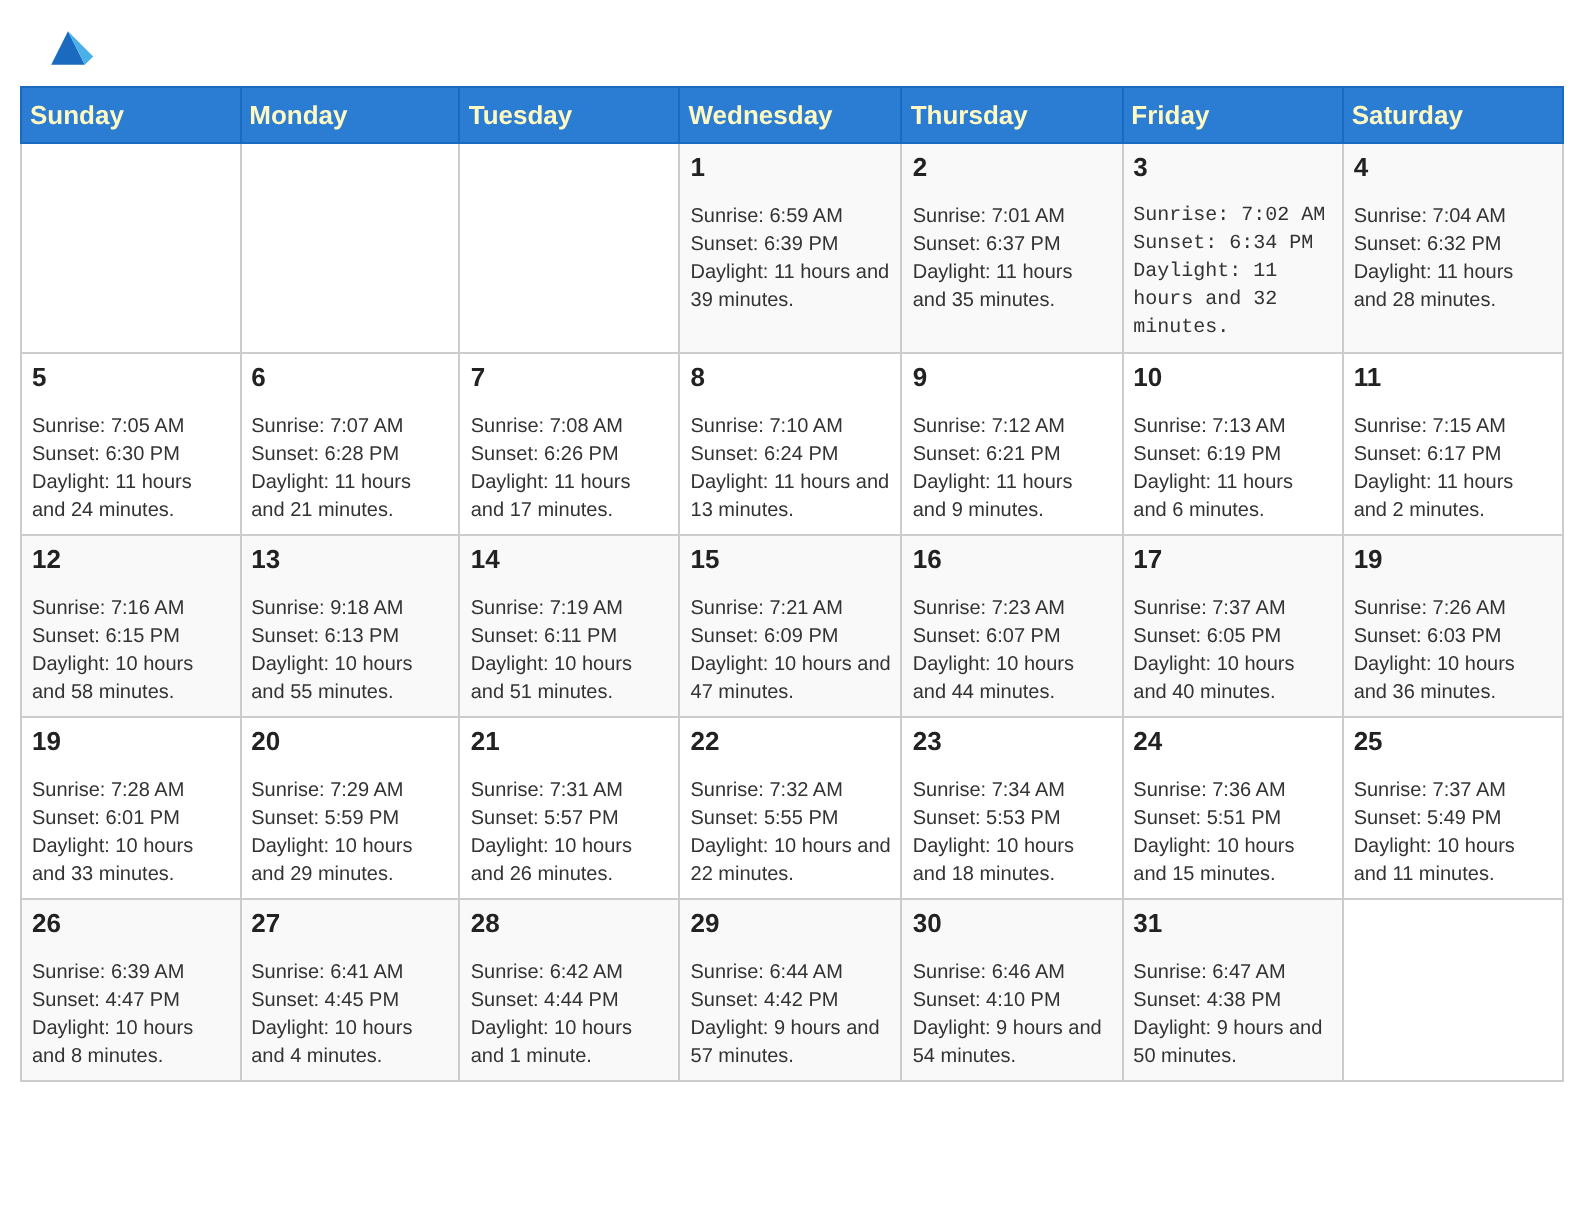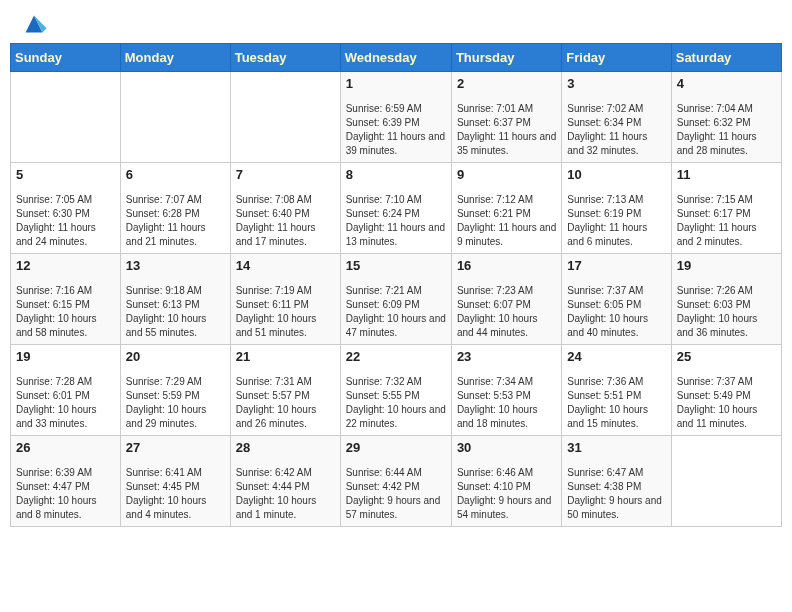--- a/index.html
+++ b/index.html
@@ -143,21 +143,21 @@
 Daylight: 11 hours and 39 minutes.</div>
           </td>
           <td>
             <span class="day-num">2</span>
             <div class="day-info" style="white-space: pre-line;">Sunrise: 7:01 AM
 Sunset: 6:37 PM
 Daylight: 11 hours and 35 minutes.</div>
           </td>
           <td>
             <span class="day-num">3</span>
-            <div class="day-info" style="white-space: pre-line;">Sunrise: 7:02 AM
+            <div class="day-info" style="white-space: pre-line; font-family: Liberation Mono, monospace;">Sunrise: 7:02 AM
 Sunset: 6:34 PM
 Daylight: 11 hours and 32 minutes.</div>
           </td>
           <td>
             <span class="day-num">4</span>
             <div class="day-info" style="white-space: pre-line;">Sunrise: 7:04 AM
 Sunset: 6:32 PM
 Daylight: 11 hours and 28 minutes.</div>
           </td>
         </tr>
@@ -170,21 +170,21 @@
           </td>
           <td>
             <span class="day-num">6</span>
             <div class="day-info" style="white-space: pre-line;">Sunrise: 7:07 AM
 Sunset: 6:28 PM
 Daylight: 11 hours and 21 minutes.</div>
           </td>
           <td>
             <span class="day-num">7</span>
             <div class="day-info" style="white-space: pre-line;">Sunrise: 7:08 AM
-Sunset: 6:40 PM
+Sunset: 6:26 PM
 Daylight: 11 hours and 17 minutes.</div>
           </td>
           <td>
             <span class="day-num">8</span>
             <div class="day-info" style="white-space: pre-line;">Sunrise: 7:10 AM
 Sunset: 6:24 PM
 Daylight: 11 hours and 13 minutes.</div>
           </td>
           <td>
             <span class="day-num">9</span>

